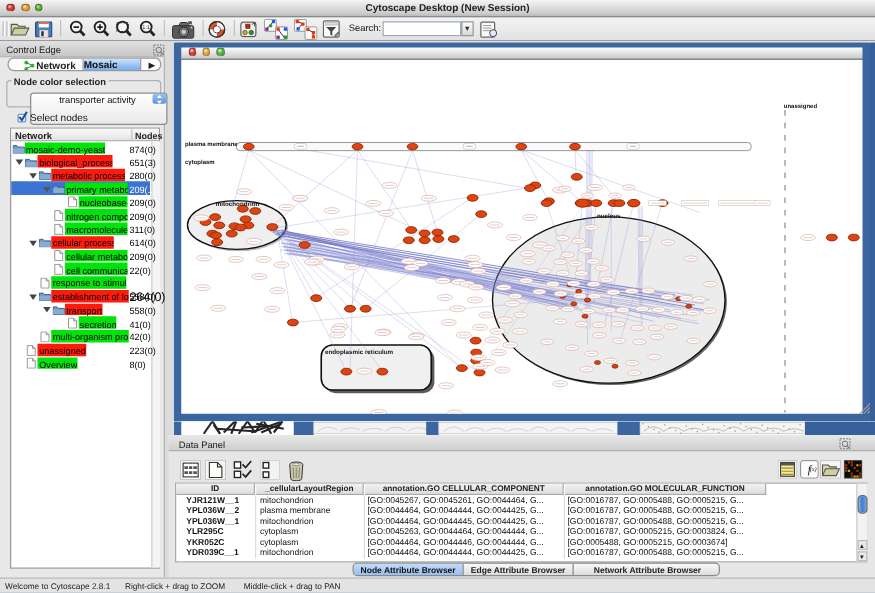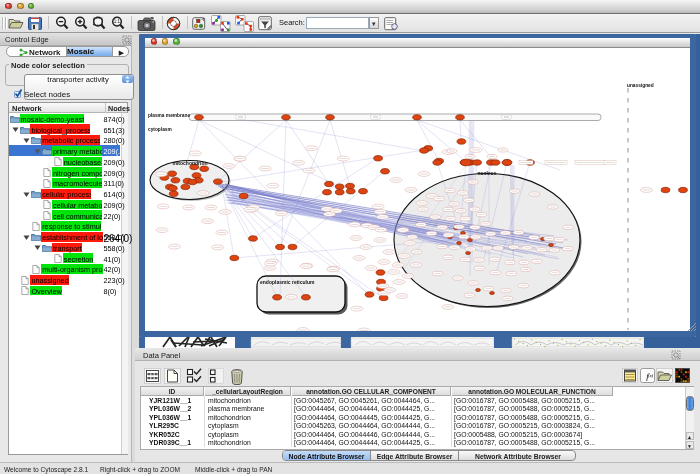--- a/index.html
+++ b/index.html
@@ -2,20 +2,21 @@
 <html><head><meta charset="utf-8">
 <style>
 *{margin:0;padding:0;box-sizing:border-box}
 html,body{width:700px;height:474px;overflow:hidden;font-family:"Liberation Sans",sans-serif;background:#e9e9e9;position:relative}
 .abs{position:absolute}
 </style></head><body>
 <div class="abs" style="left:0;top:0;width:700px;height:14px;background:linear-gradient(#f5f5f5,#cdcdcd 80%,#b8b8b8);border-bottom:1px solid #6f6f6f">
     <div class="abs" style="left:5.3px;top:3px;width:6.4px;height:6.4px;border-radius:50%;background:radial-gradient(circle at 35% 30%, #fff8 0 18%, transparent 40%),#e23d2f;border:0.5px solid #00000055"></div>
     <div class="abs" style="left:17.3px;top:3px;width:6.4px;height:6.4px;border-radius:50%;background:radial-gradient(circle at 35% 30%, #fff8 0 18%, transparent 40%),#e6a42b;border:0.5px solid #00000055"></div>
     <div class="abs" style="left:27.8px;top:3px;width:6.4px;height:6.4px;border-radius:50%;background:radial-gradient(circle at 35% 30%, #fff8 0 18%, transparent 40%),#5fb52f;border:0.5px solid #00000055"></div>
+    <div class="abs" style="left:0;top:1.5px;width:700px;text-align:center;font-size:8px;font-weight:bold;color:#222;text-indent:16px">Cytoscape Desktop (New Session)</div>
   </div>
 <div class="abs" style="left:0;top:14px;width:700px;height:19px;background:linear-gradient(#f3f3f3,#e2e2e2);border-bottom:1px solid #9a9a9a">
     <div class="abs" style="left:2px;top:3px;width:1px;height:12px;border-left:1px solid #bbb;border-right:1px solid #fff"></div>
     <div class="abs" style="left:4.5px;top:3px;width:1px;height:12px;border-left:1px solid #bbb;border-right:1px solid #fff"></div>
   </div>
 <svg class="abs" style="left:8px;top:17px" width="16" height="13" viewBox="0 0 16 13">
 <path d="M1 11 L1 2.5 L5.5 2.5 L7 4 L12 4 L12 5.5" fill="#d9d9a8" stroke="#555" stroke-width="0.9"></path>
 <path d="M1 11 L3.5 5.5 L15 5.5 L12.5 11 Z" fill="#cfcf9b" stroke="#555" stroke-width="0.9"></path>
   </svg>
 <svg class="abs" style="left:28px;top:17px" width="14" height="13" viewBox="0 0 14 13">

